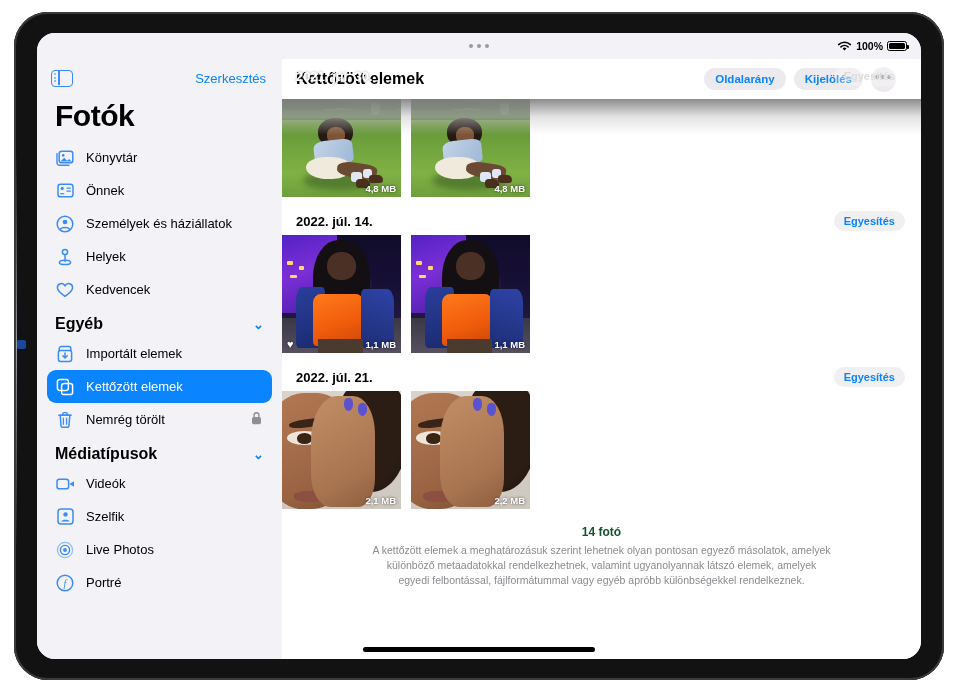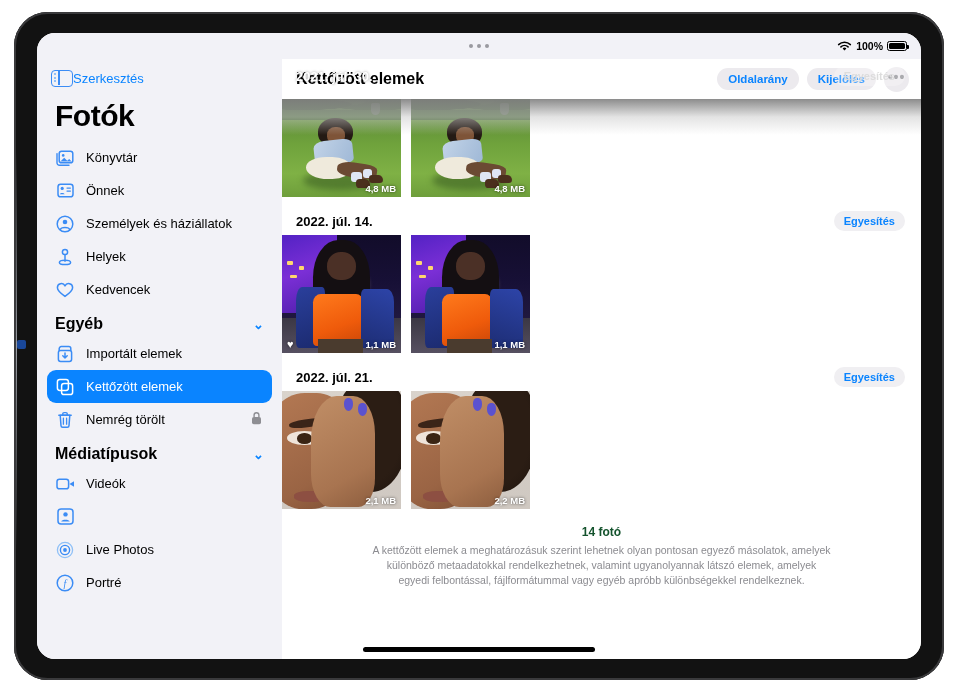--- a/index.html
+++ b/index.html
@@ -66,21 +66,21 @@
   #battery-fill { position:absolute; left:1px; top:1px; bottom:1px; width:16px; background:#000; border-radius:1.5px; }
   #battery-nub { position:absolute; right:-3px; top:3px; width:2px; height:4px; background:#000; border-radius:0 1px 1px 0; }
 
   
   #sidebar {
     position: absolute; left:0; top:26px; width:245px; height:600px;
     background: #f2f2f7;
     overflow: hidden;
   }
   #sidebar-top {
-    height: 38px; display:flex; align-items:center; justify-content:flex-start;
+    height: 38px; display:flex; align-items:center; justify-content:space-between;
     padding: 0 16px 0 14px;
   }
   #sidebar-toggle-icon { width:22px; height:17px; position:relative; cursor:pointer; }
   #sidebar-toggle-icon .outer {
     position:absolute; inset:0; border:1.8px solid #3b8cf5; border-radius:4px;
   }
   #sidebar-toggle-icon .divider {
     position:absolute; left:7px; top:1.8px; bottom:1.8px; width:1.8px; background:#3b8cf5;
   }
   #sidebar-toggle-icon .dots { position:absolute; left:2.6px; top:3.5px; display:flex; flex-direction:column; gap:1.6px; }
@@ -108,21 +108,21 @@
   
   #main {
     position:absolute; left:245px; top:26px; width:639px; height:600px;
     background:#fff; overflow:hidden;
   }
   #main-toolbar {
     position:absolute; left:0; top:0; width:639px; height:40px;
     background:#fff; display:flex; align-items:center; z-index:6;
   }
   #main-title { position:absolute; left:14px; font-size:16px; font-weight:bold; color:#000; }
-  #toolbar-actions { position:absolute; right:12px; display:flex; align-items:center; gap:8px; }
+  #toolbar-actions { position:absolute; right:25px; display:flex; align-items:center; gap:8px; }
   .pill-btn {
     background:#eceaee; color:#0a84ff; border-radius:13px;
     padding: 5px 11px; font-size:11.5px; font-weight:bold; white-space:nowrap;
   }
   #more-button {
     background:#eceaee; color:#8e8e93; border-radius:50%;
     width:25px; height:25px; display:flex; align-items:center; justify-content:center;
     font-size:14px; font-weight:bold; letter-spacing:1px; padding-bottom:5px;
   }
 
@@ -389,20 +389,21 @@
         <span class="lbl">Videók</span>
       </div>
       <div class="side-row">
         <span class="ic">
           <svg width="17" height="17" viewBox="0 0 17 17">
               <rect x="1" y="1" width="15" height="15" rx="3" fill="none" stroke="#3b8cf5" stroke-width="1.5"></rect>
               <circle cx="8.5" cy="6.4" r="2.2" fill="#3b8cf5"></circle>
               <path d="M4.2 13.6c.6-2.6 7.9-2.6 8.5 0Z" fill="#3b8cf5"></path>
             </svg>
         </span>
+        <span class="lbl">Szelfik</span>
       </div>
       <div class="side-row">
         <span class="ic">
           <svg width="18" height="18" viewBox="0 0 18 18">
               <circle cx="9" cy="9" r="7.6" fill="none" stroke="#8fc0f7" stroke-width="1.3"></circle>
               <circle cx="9" cy="9" r="4.6" fill="none" stroke="#3b8cf5" stroke-width="1.4"></circle>
               <circle cx="9" cy="9" r="1.9" fill="#3b8cf5"></circle>
             </svg>
         </span>
         <span class="lbl">Live Photos</span>

